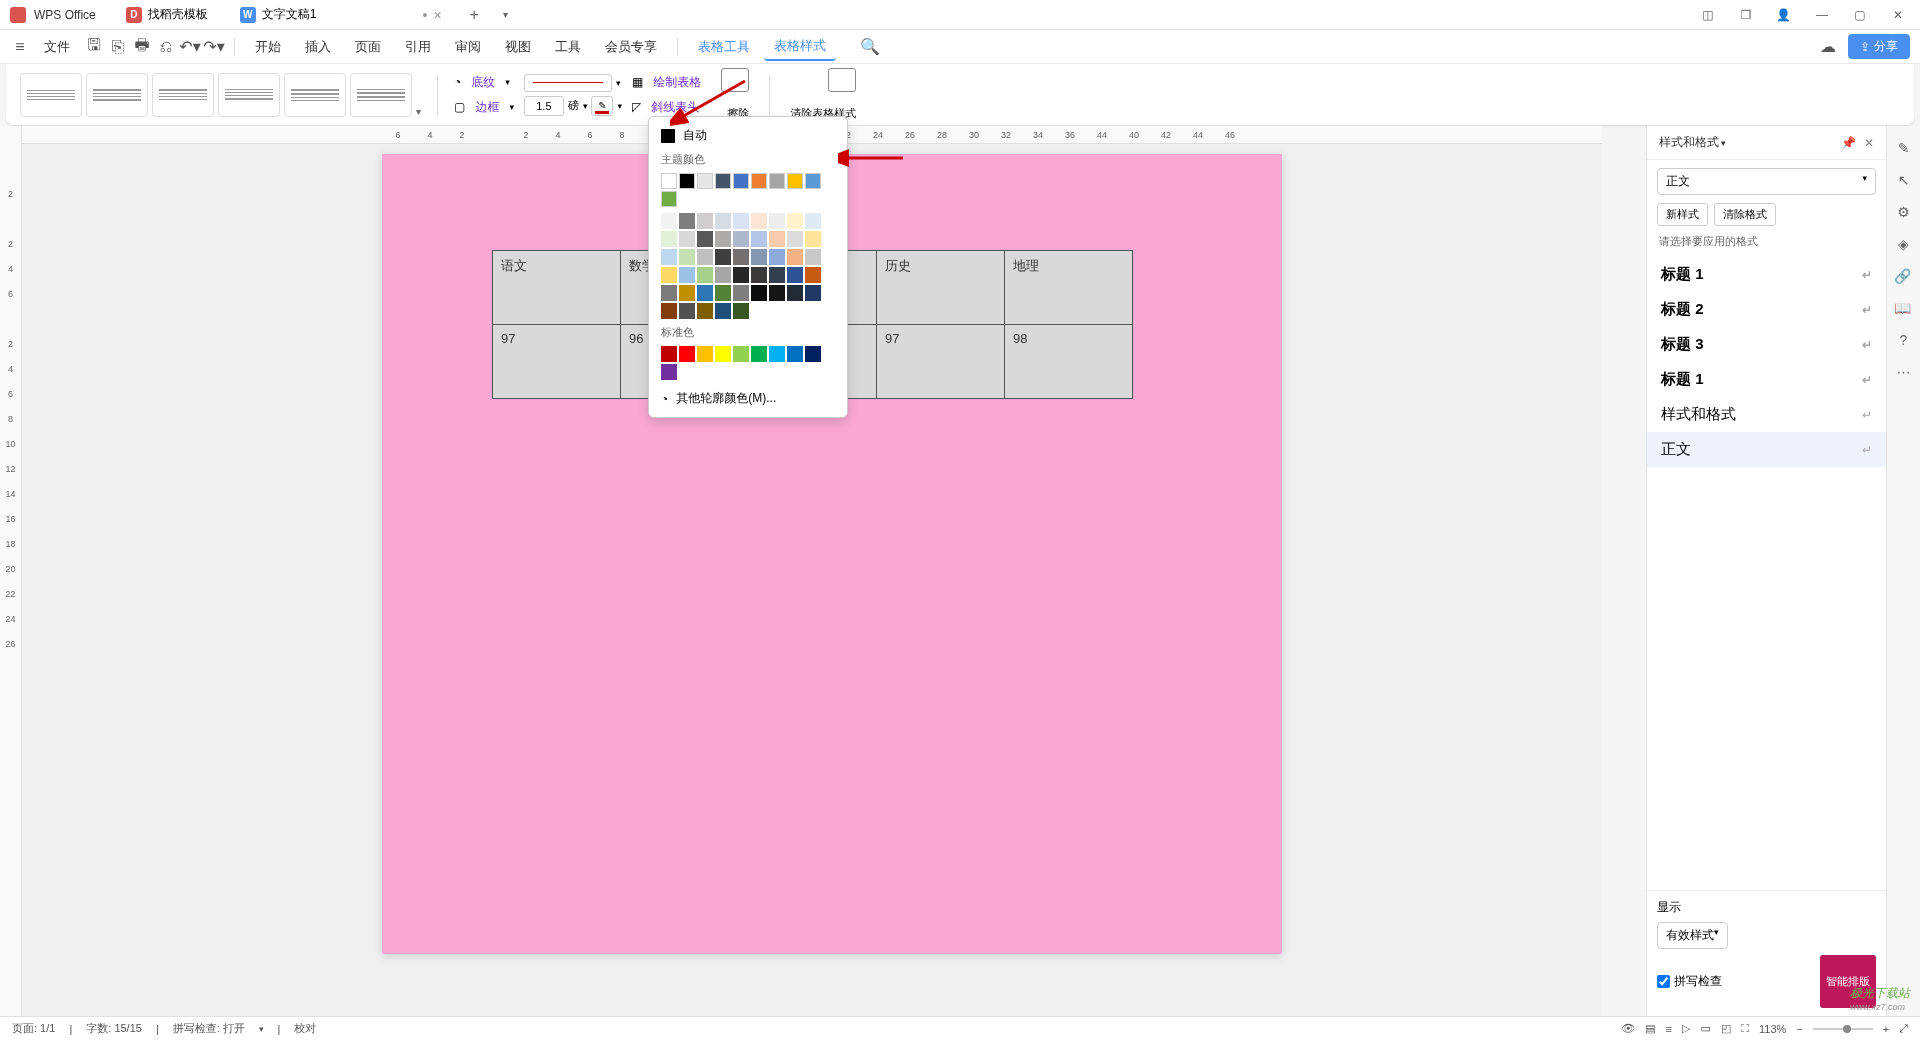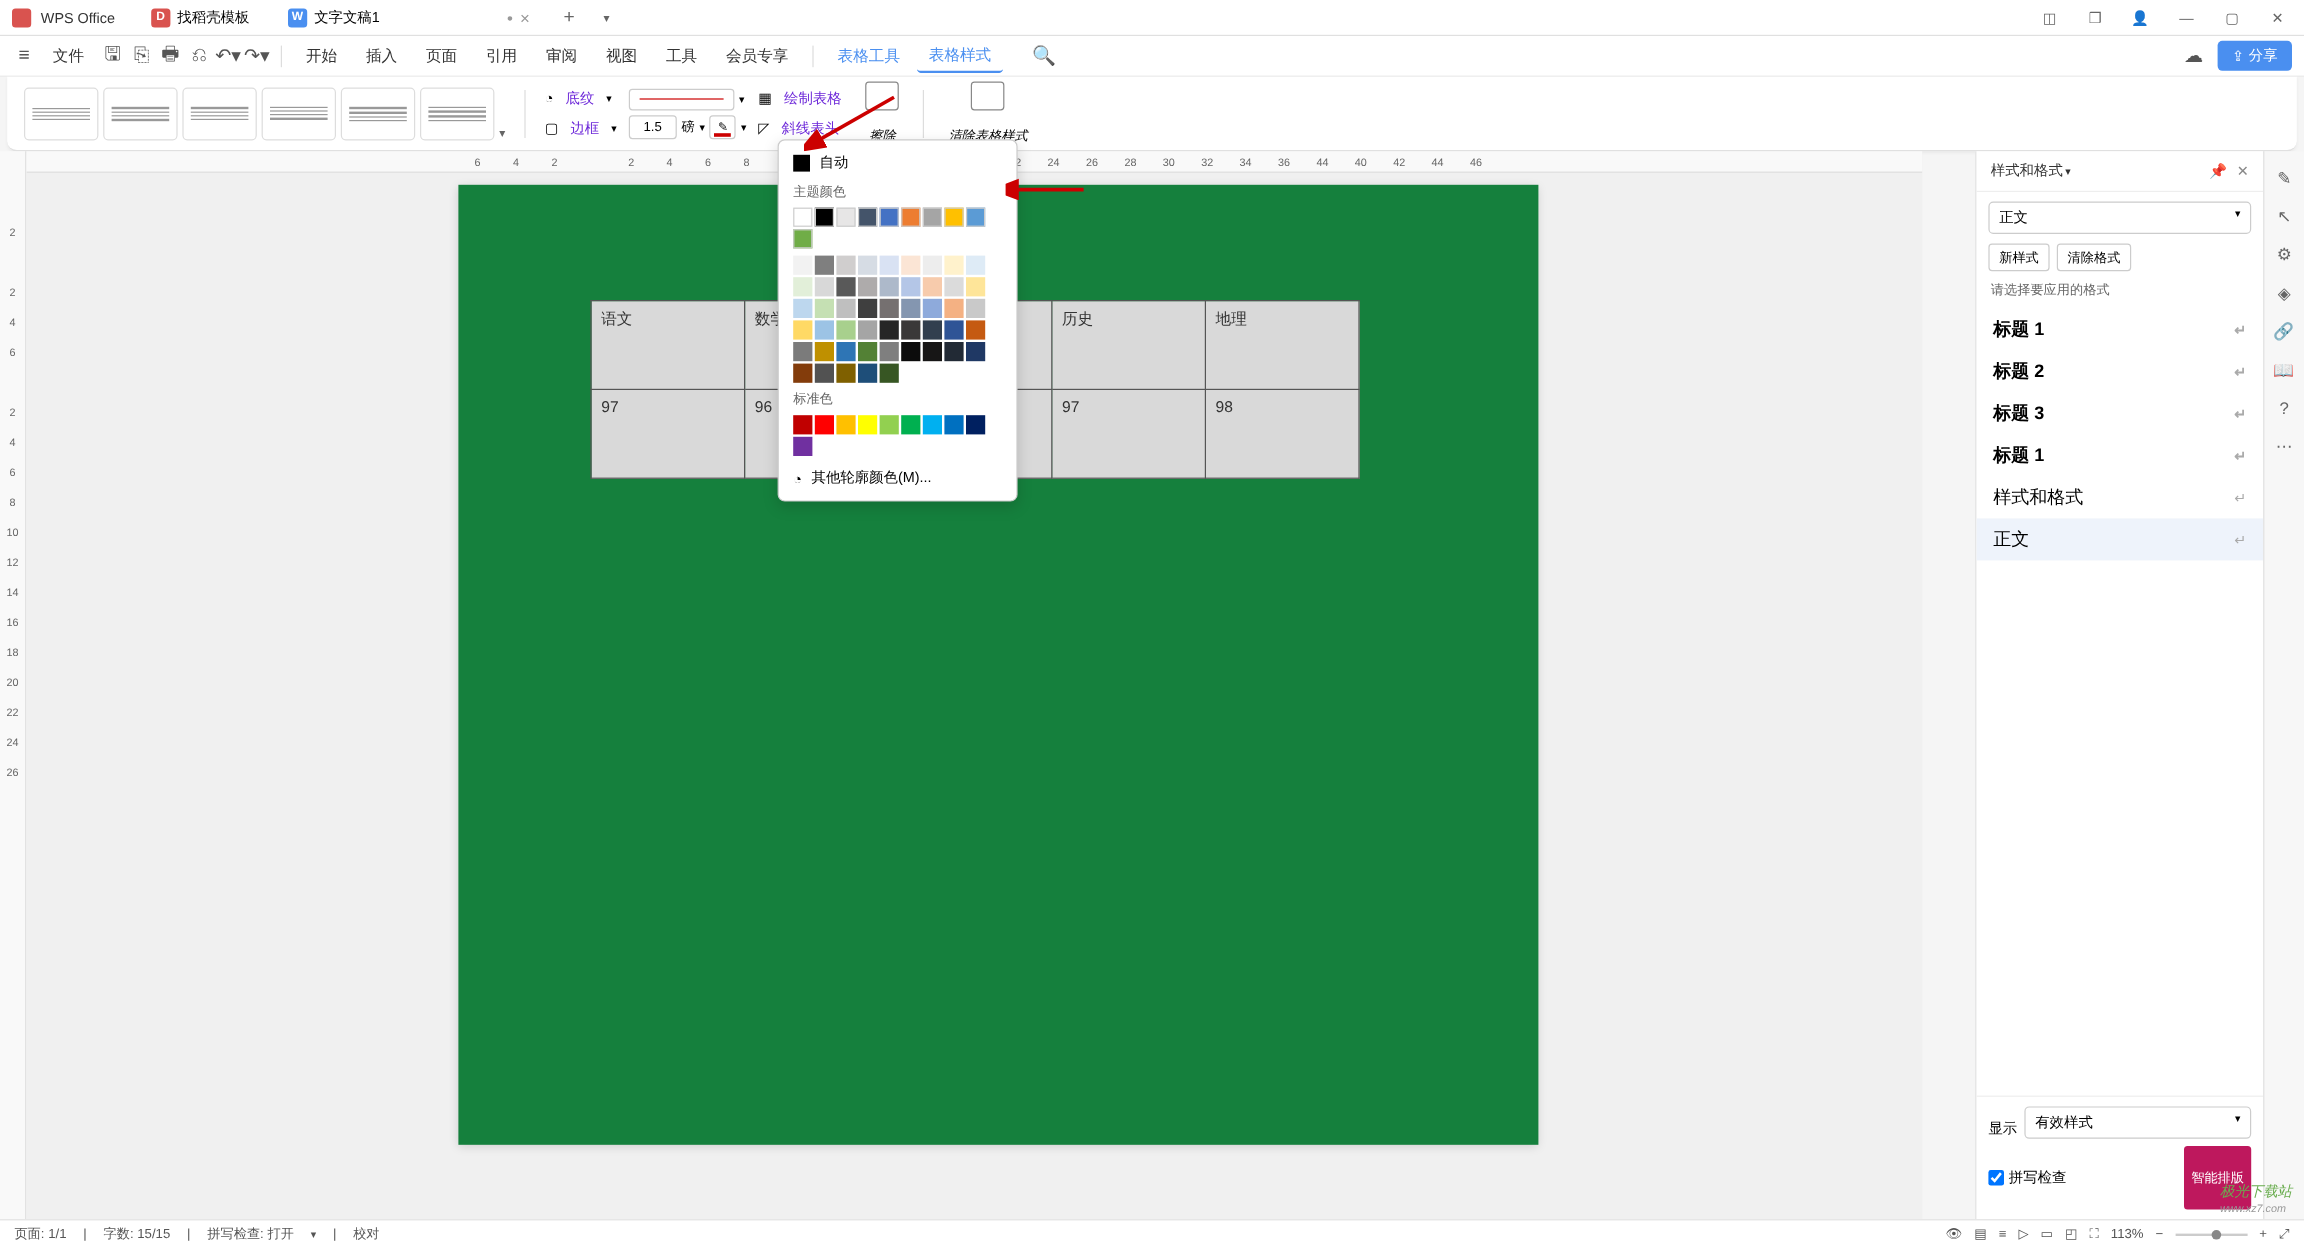--- a/index.html
+++ b/index.html
@@ -35,31 +35,31 @@
 .style-line { width: 48px; height: 1px; background: #999; }
 .style-line.bold { height: 2px; }
 .ribbon-group { display: flex; flex-direction: column; gap: 4px; font-size: 12px; }
 .ribbon-row { display: flex; align-items: center; gap: 4px; }
 .ribbon-btn { padding: 2px 6px; border-radius: 3px; cursor: pointer; display: flex; align-items: center; gap: 3px; font-size: 12px; color: #6d28d9; }
 .line-preview { width: 88px; height: 18px; border: 1px solid #ccc; border-radius: 3px; background: #fff; display: flex; align-items: center; justify-content: center; }
 .line-preview-inner { width: 70px; height: 1px; background: #c00; }
 .weight-box { width: 40px; height: 20px; border: 1px solid #ccc; border-radius: 3px; display: flex; align-items: center; justify-content: center; font-size: 11px; }
 .color-btn { width: 22px; height: 20px; border: 1px solid #ccc; border-radius: 3px; display: flex; align-items: center; justify-content: center; position: relative; }
 .pen-sw { width: 14px; height: 3px; background: #c00; position: absolute; bottom: 1px; }
-.ribbon-big { display: flex; flex-direction: column; align-items: center; gap: 14px; font-size: 11px; cursor: pointer; padding: 4px; font-style: italic; }
+.ribbon-big { display: flex; flex-direction: column; align-items: flex-end; gap: 14px; font-size: 11px; cursor: pointer; padding: 4px; }
 .ribbon-big-icon { width: 28px; height: 24px; border: 1px solid #888; border-radius: 3px; }
 
 
 .main { position: absolute; top: 126px; left: 0; right: 0; bottom: 24px; display: flex; }
 .ruler-v { width: 22px; background: #f9f9f9; border-right: 1px solid #ddd; font-size: 9px; color: #666; display: flex; flex-direction: column; padding-top: 30px; }
 .ruler-v-tick { height: 25px; display: flex; align-items: center; justify-content: center; }
 .doc-area { flex: 1; background: #f0f0f0; position: relative; overflow: hidden; }
 .ruler-h { height: 18px; background: #f9f9f9; border-bottom: 1px solid #ddd; display: flex; align-items: center; font-size: 9px; color: #666; padding-left: 360px; }
 .ruler-h-tick { width: 32px; text-align: center; }
-.page { position: absolute; left: 360px; top: 28px; width: 900px; height: 800px; background: #15803d; box-shadow: 0 2px 8px rgba(0,0,0,0.15); }
+.page { position: absolute; left: 360px; top: 28px; width: 900px; height: 800px; background: #f9a8d4; box-shadow: 0 2px 8px rgba(0,0,0,0.15); }
 .table { position: absolute; left: 110px; top: 96px; border-collapse: collapse; }
 .table td { border: 1px solid #555; width: 128px; height: 74px; background: #d9d9d9; padding: 6px 8px; vertical-align: top; font-size: 13px; color: #333; }
 
 
 .color-popup { position: absolute; left: 648px; top: 116px; width: 200px; background: #fff; border: 1px solid #ccc; border-radius: 6px; box-shadow: 0 4px 12px rgba(0,0,0,0.15); z-index: 100; padding: 6px 0; }
 .cp-row { display: flex; align-items: center; padding: 4px 12px; gap: 8px; font-size: 12px; cursor: pointer; }
 .cp-sw-auto { width: 14px; height: 14px; background: #000; }
 .cp-label { padding: 4px 12px; font-size: 11px; color: #666; }
 .cp-grid { display: flex; flex-wrap: wrap; gap: 2px; padding: 2px 12px; }
 .cp-sw { width: 16px; height: 16px; cursor: pointer; }
@@ -356,21 +356,21 @@
         <div class="sp-item">
           <span>样式和格式</span>
           <span class="sp-item-ret">↵</span>
         </div>
         <div class="sp-item active">
           <span>正文</span>
           <span class="sp-item-ret">↵</span>
         </div>
       </div>
     <div class="sp-footer">
-      <div style="display:flex;align-items:flex-end;gap:6px;">
+      <div style="display:flex;align-items:flex-start;gap:6px;flex-direction:column;">
         <span>显示</span>
         <div class="sp-select" style="flex:1;margin:0;"><span>有效样式</span><span style="float:right;font-size:9px;">▾</span></div>
       </div>
       <label style="display:flex;align-items:center;gap:4px;">
           <input type="checkbox" checked="" style="">
           <span>拼写检查</span>
       <span style="margin-left:auto;background:#be185d;color:#fff;padding:19px 6px;border-radius:3px;font-size:11px;">智能排版</span>
         </label>
     </div>
   </div>

